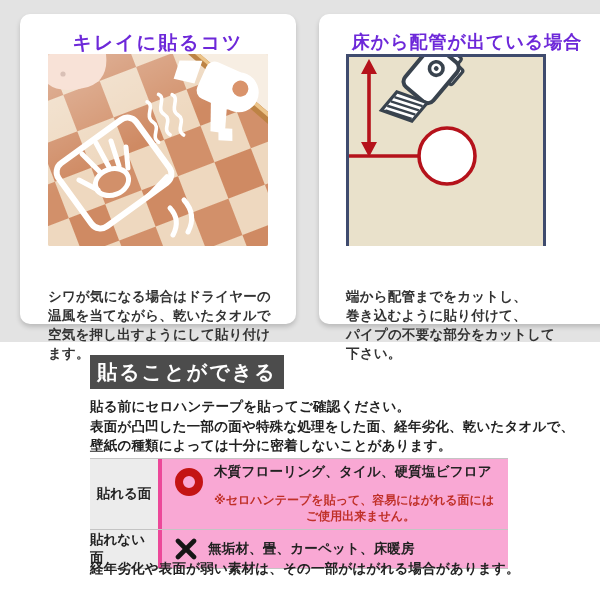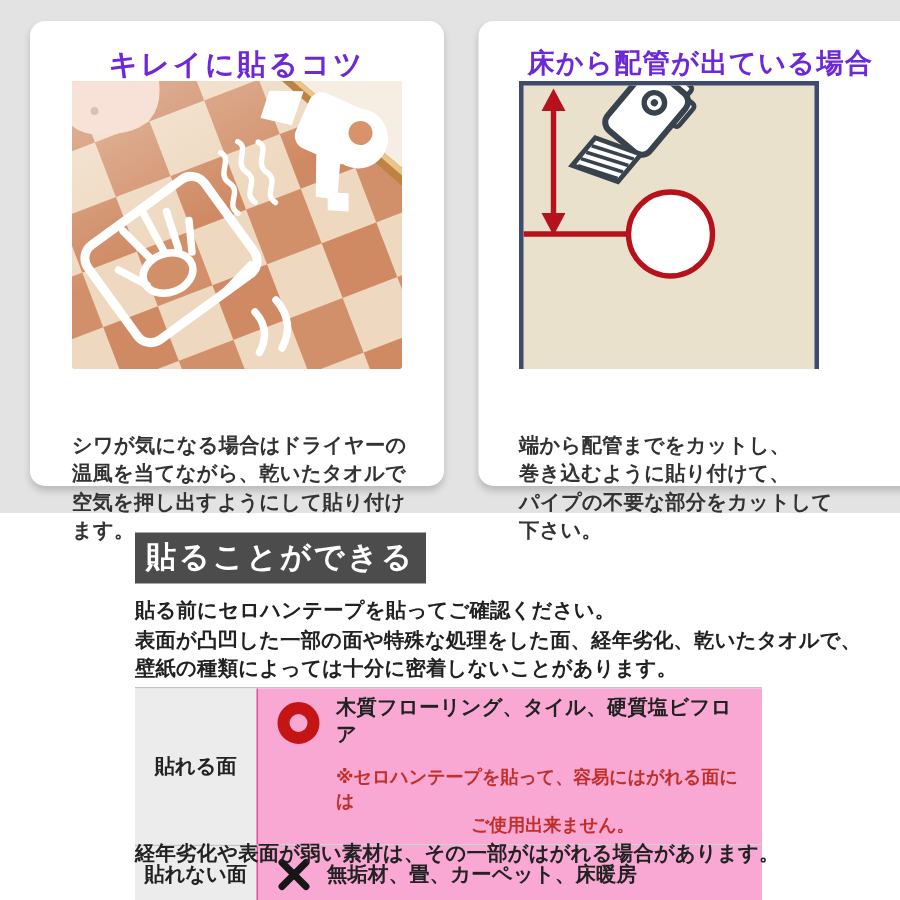--- a/index.html
+++ b/index.html
@@ -27,22 +27,22 @@
   
   .diagram{position:absolute;left:27px;top:40px;width:200px;height:192px;background:#e9e1cb;
         border:3px solid #3f4b6e;border-bottom:none;box-sizing:border-box;}
   
   .section-header{position:absolute;left:90px;top:355px;width:194px;height:34px;background:#4c4c4c;
         color:#fff;font-size:20px;font-weight:700;text-align:center;line-height:34px;letter-spacing:2px;}
   .intro{position:absolute;left:90px;top:397px;width:490px;font-size:13.5px;line-height:1.45;
         font-weight:600;color:#222;white-space:pre-line;letter-spacing:0.2px;}
   .tbl{position:absolute;left:90px;top:458px;width:418px;border-top:1px solid #c4c4c4;}
   .tbl-row{display:flex;border-bottom:1px solid #c4c4c4;}
-  .tbl-label{width:82px;background:#ececec;display:flex;align-items:center;justify-content:center;
-        font-size:13.5px;font-weight:600;color:#222;border-right:1px solid #ec4899;box-sizing:border-box;}
+  .tbl-label{width:72px;background:#ececec;display:flex;align-items:center;justify-content:center;
+        font-size:13.5px;font-weight:600;color:#222;border-right:4px solid #ec4899;box-sizing:border-box;}
   .tbl-value{flex:1;background:#f9a8d4;display:flex;gap:11px;padding:4px 8px 4px 13px;align-items:flex-start;}
   .row-can{min-height:53px;}
   .row-cannot .tbl-value{align-items:center;min-height:38px;padding-top:0;padding-bottom:0;}
   .circle-mark{width:28px;height:28px;border:8px solid #c41414;border-radius:50%;box-sizing:border-box;
         flex:0 0 auto;margin-top:5px;}
   .cross-mark{flex:0 0 auto;}
   .val-text{font-size:13.5px;font-weight:600;color:#222;line-height:1.35;letter-spacing:0.2px;}
   .val-note{font-size:12px;font-weight:600;color:#c03028;line-height:1.32;margin-top:12px;}
   .val-note .ln2{margin-left:13px;text-align:center;}
   .footnote{position:absolute;left:90px;top:560px;font-size:13.5px;font-weight:600;color:#222;letter-spacing:0.2px;}

